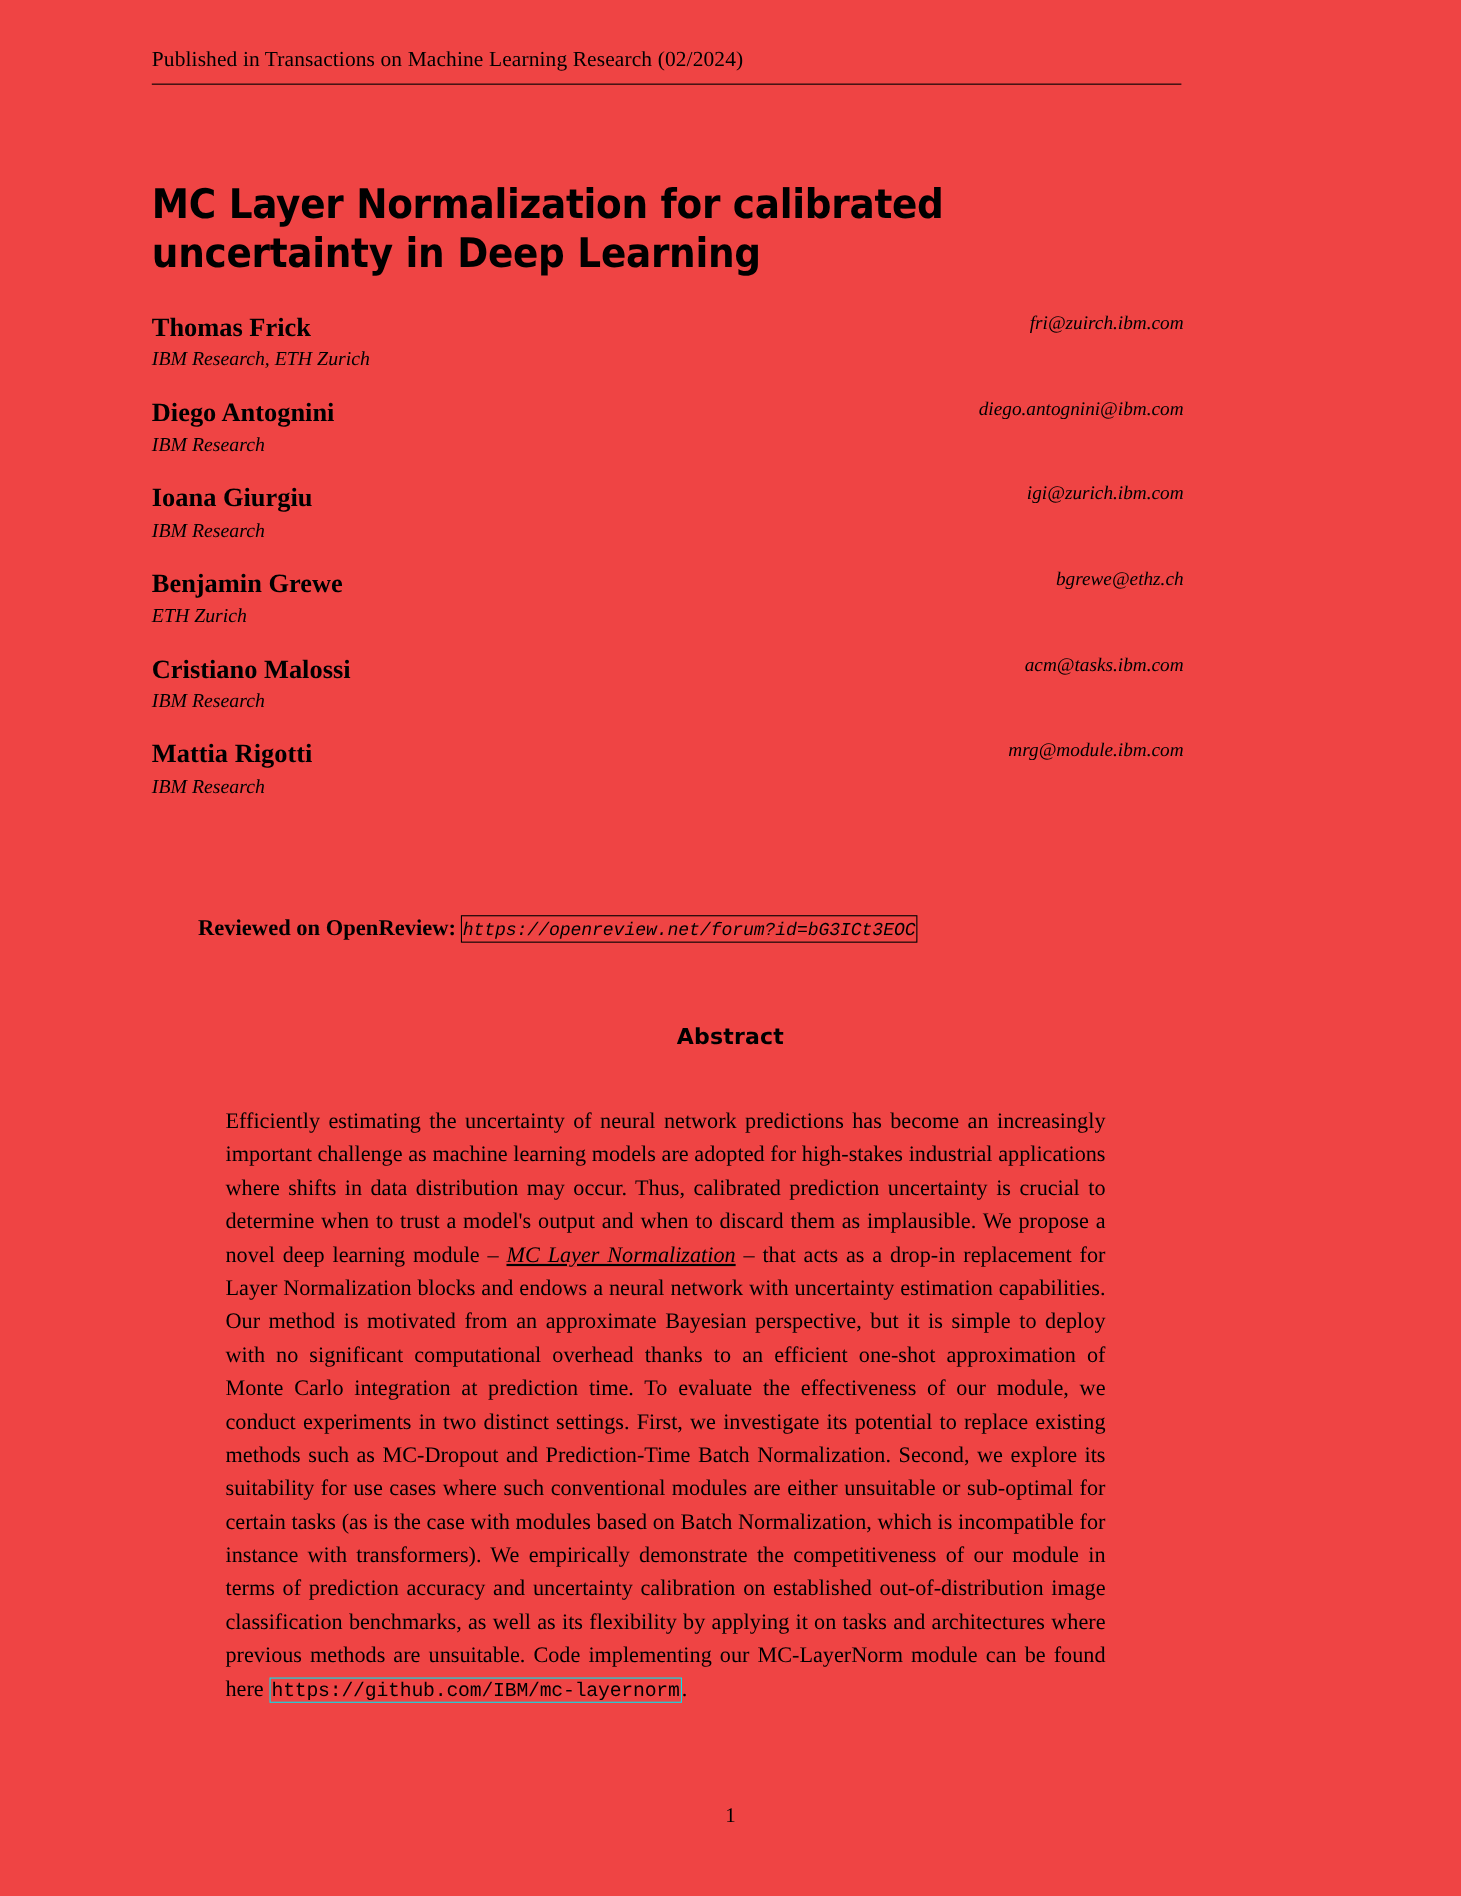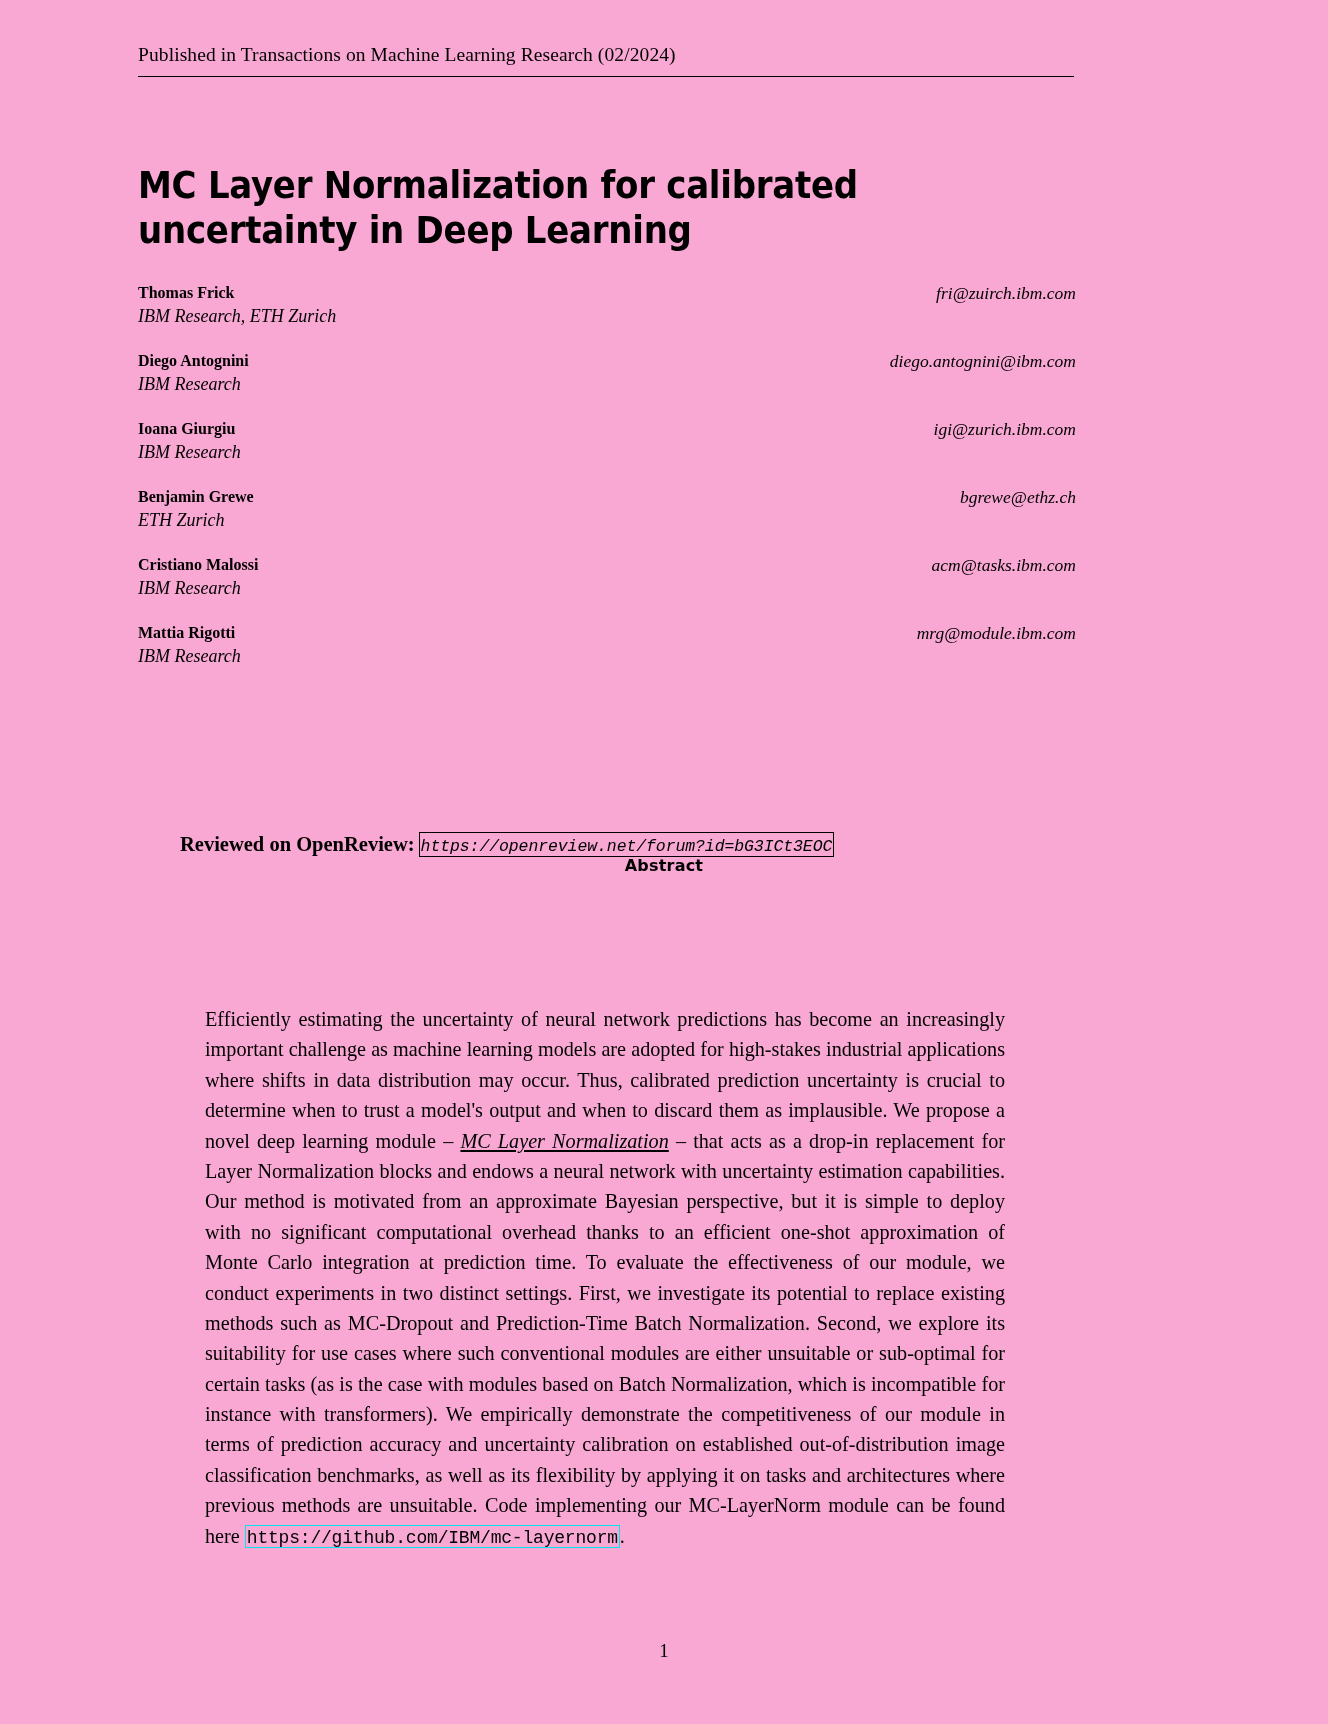--- a/index.html
+++ b/index.html
@@ -4,21 +4,21 @@
 <style>
   html, body {
     margin: 0;
     padding: 0;
     background: #ffffff;
   }
   .page {
     position: relative;
     width: 1328px;
     height: 1724px;
-    background: #f9a8d4;
+    background: #ef4444;
     margin: 0 auto;
     overflow: hidden;
     font-family: "Liberation Serif", "DejaVu Serif", serif;
     color: #000000;
   }
 
   
   .runhead {
     position: absolute;
     left: 138px;
@@ -62,21 +62,21 @@
     width: 938px;
   }
   .author-block {
     position: relative;
     margin-bottom: 21px;
     min-height: 47px;
   }
   .author-name {
     font-family: "Liberation Serif", serif;
     font-weight: bold;
-    font-size: 16px;
+    font-size: 24px;
     line-height: 1.35;
     display: block;
   }
   .author-affil {
     font-family: "Liberation Serif", serif;
     font-style: italic;
     font-size: 18px;
     line-height: 1.35;
     display: block;
   }
@@ -118,26 +118,26 @@
     font-style: italic;
     font-size: 16.5px;
     letter-spacing: -0.1px;
     color: #000;
   }
 
   
   .abstract-head {
     position: absolute;
     left: 0;
-    top: 856px;
+    top: 930px;
     width: 1328px;
     text-align: center;
     font-family: "DejaVu Sans", "Liberation Sans", sans-serif;
     font-weight: bold;
-    font-size: 16px;
+    font-size: 20px;
     letter-spacing: 0.2px;
   }
   .abstract-body {
     position: absolute;
     left: 205px;
     top: 1004px;
     width: 800px;
     font-family: "Liberation Serif", serif;
     font-size: 20.2px;
     line-height: 1.505;

